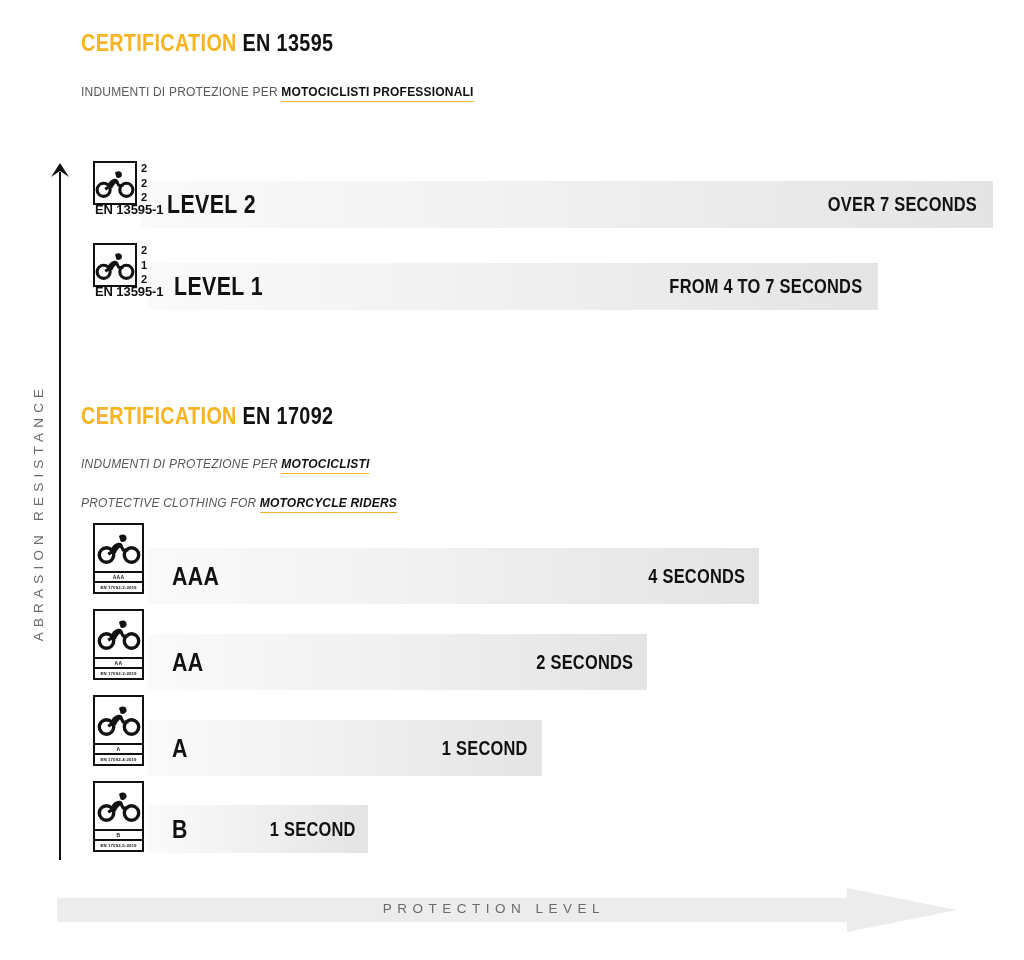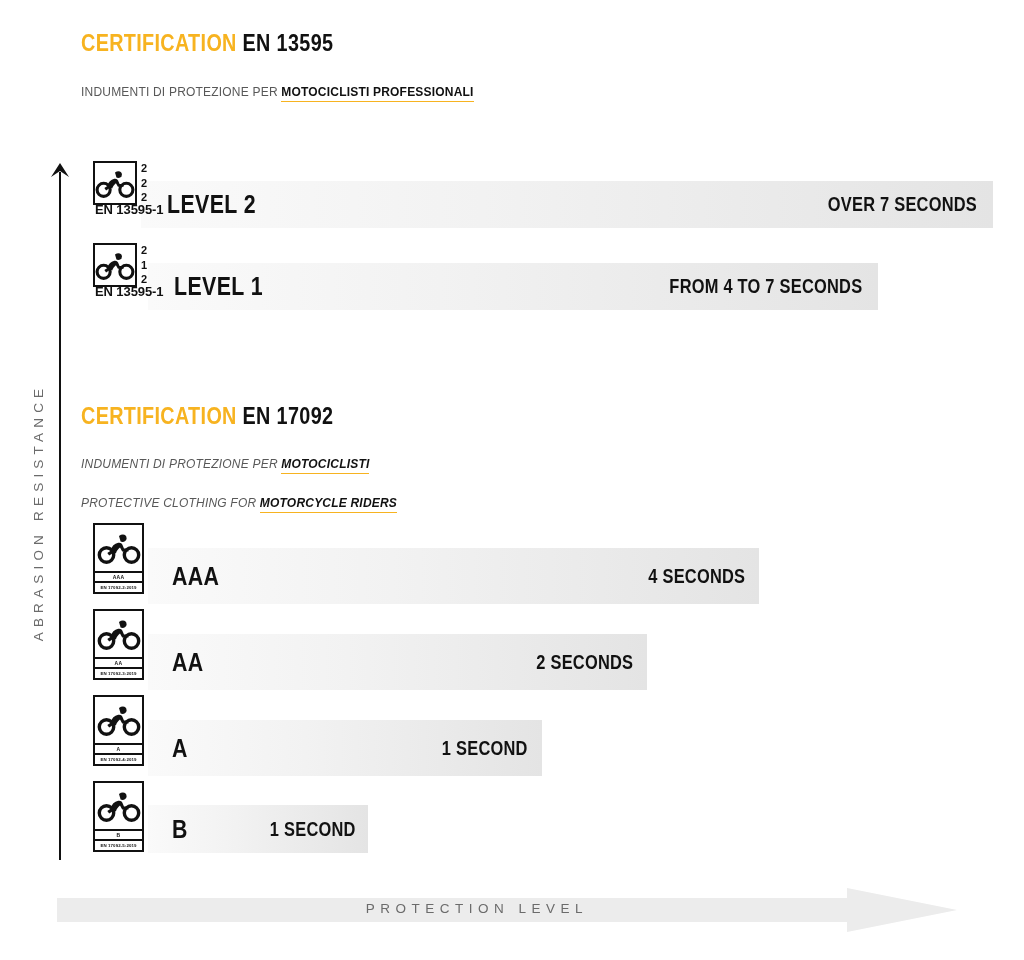--- a/index.html
+++ b/index.html
@@ -186,20 +186,21 @@
   .h-arrow-text {
     position: absolute;
     left: 57px;
     top: 901px;
     width: 840px;
     text-align: center;
     font-size: 13.5px;
     letter-spacing: 5.5px;
     color: #6b6b6b;
     white-space: nowrap;
+    padding-left: 17px;
   }
 </style>
 </head>
 <body>
 
 <div id="stage">
 
   <div class="v-axis-line"></div>
   <svg class="v-axis-head" viewBox="0 0 20 20">
     <path d="M10 0 L19 14 L10 8 L1 14 Z" fill="#111111"></path>

